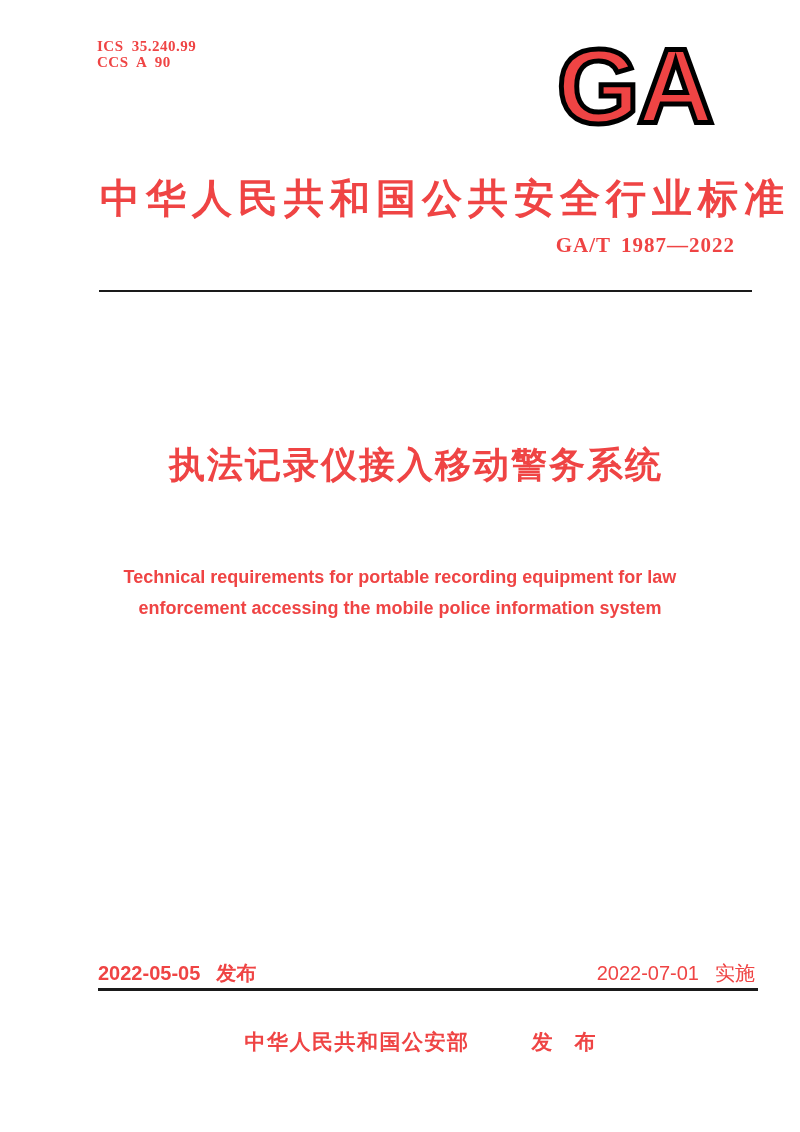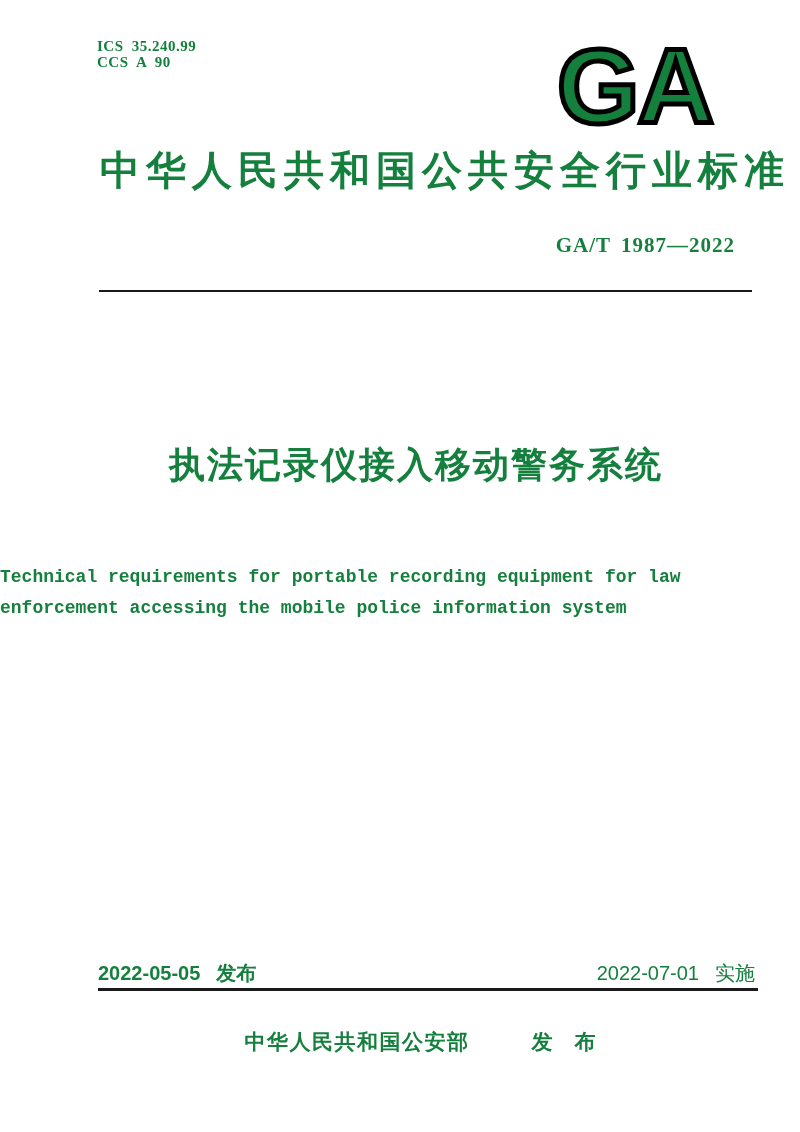--- a/index.html
+++ b/index.html
@@ -3,21 +3,21 @@
 <meta charset="utf-8">
 <style>
   html, body { margin: 0; padding: 0; background: #ffffff; }
   .page {
     position: relative;
     width: 800px;
     height: 1132px;
     background: #ffffff;
     overflow: hidden;
     font-family: "Liberation Sans", sans-serif;
-    color: #15803d;
+    color: #ef4444;
   }
   .ics-block {
     position: absolute;
     left: 97px;
     top: 38px;
     font-family: "Liberation Serif", serif;
     font-weight: bold;
     font-size: 15px;
     line-height: 16px;
     letter-spacing: 0.5px;
@@ -32,21 +32,21 @@
     font-weight: 900;
     font-size: 106px;
     line-height: 104px;
     letter-spacing: -2px;
     margin-left: 8px;
     -webkit-text-stroke: 5px #000;
   }
   .std-category {
     position: absolute;
     left: 100px;
-    top: 146px;
+    top: 174px;
     width: 650px;
     font-weight: bold;
     font-size: 40px;
     line-height: 48px;
     letter-spacing: 6px;
     white-space: nowrap;
   }
   .std-number {
     position: absolute;
     top: 233px;
@@ -75,21 +75,22 @@
     font-weight: bold;
     font-size: 36px;
     line-height: 53px;
     letter-spacing: 2px;
   }
   .title-en {
     position: absolute;
     left: 0;
     top: 562px;
     width: 800px;
-    font-family: Liberation Mono, monospace;
+    text-align: center;
+    font-family: Liberation Sans, sans-serif;
     font-weight: bold;
     font-size: 18px;
     line-height: 31px;
   }
   .date-issue {
     position: absolute;
     left: 98px;
     top: 960px;
     font-weight: bold;
     font-size: 20px;

